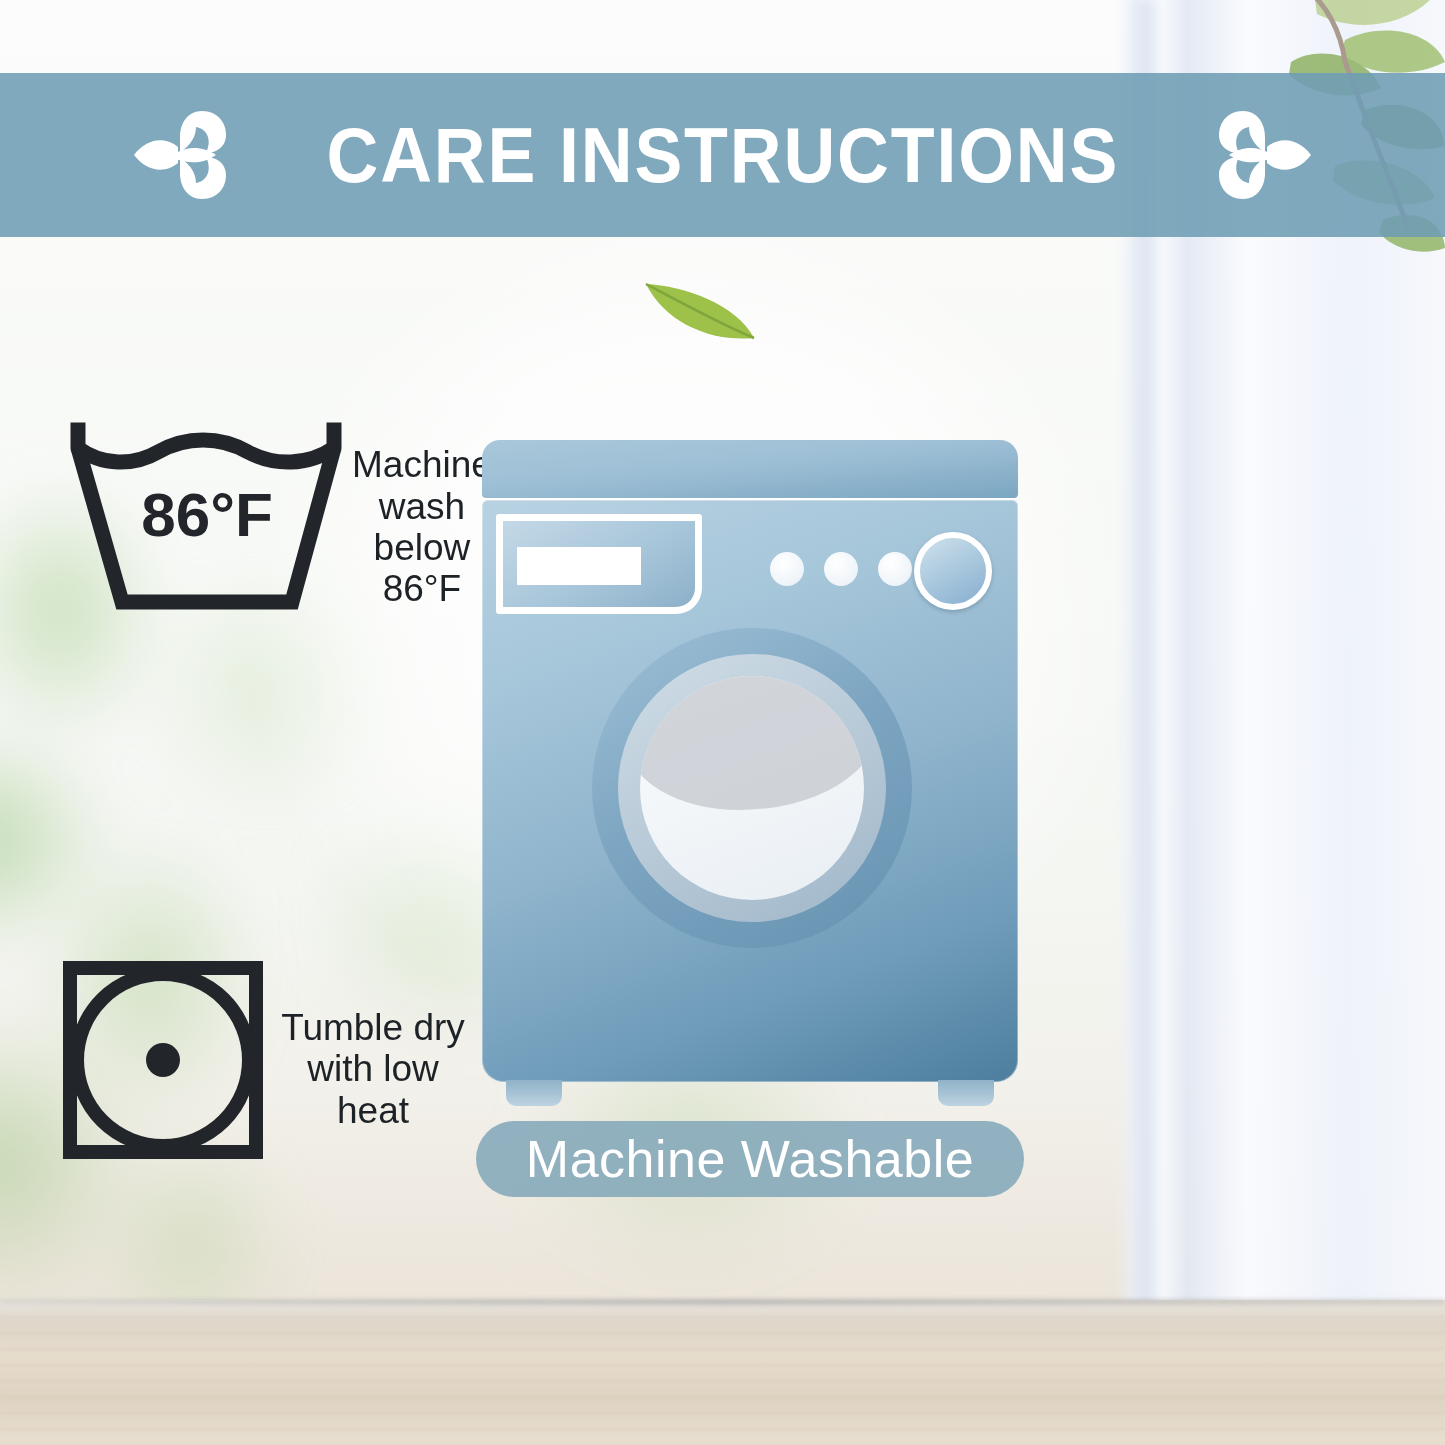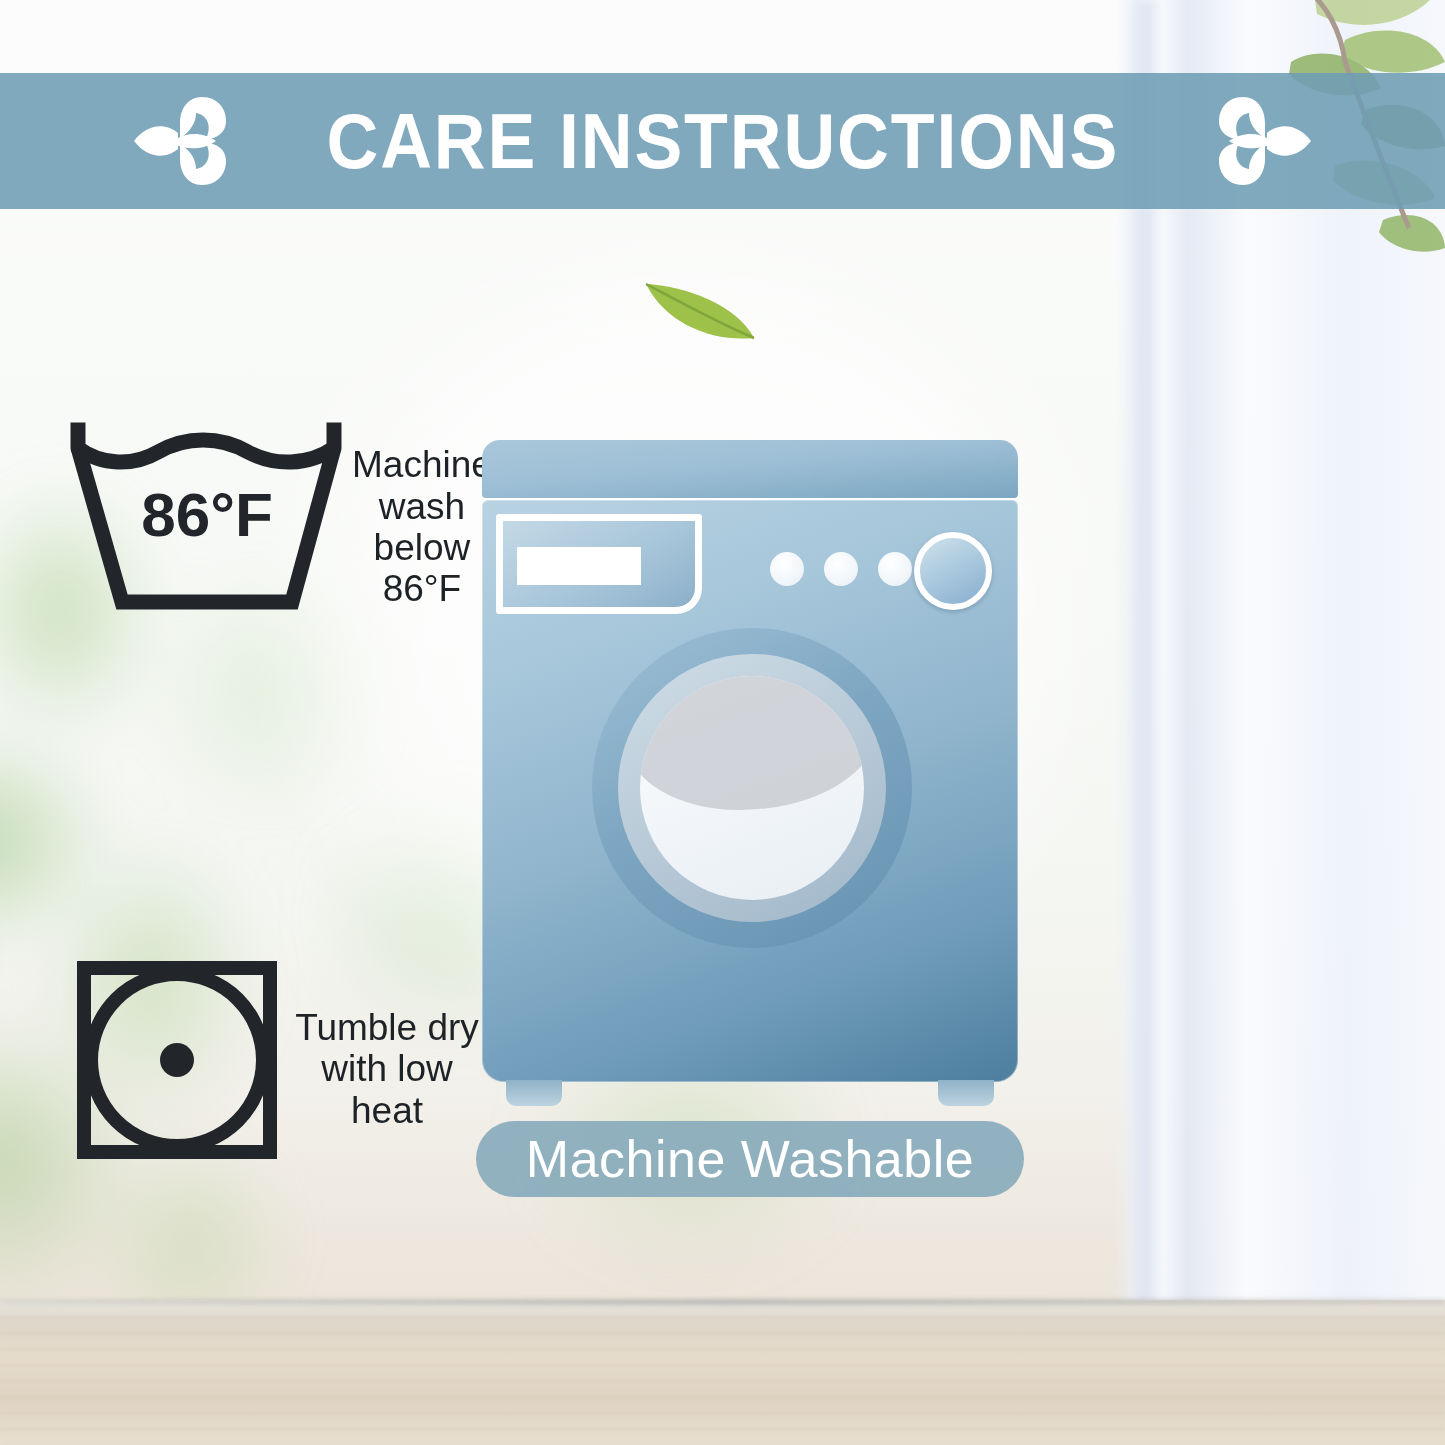--- a/index.html
+++ b/index.html
@@ -46,39 +46,39 @@
   .bg-wood-line{position:absolute;left:0;bottom:140px;width:1445px;height:6px;
     background:linear-gradient(90deg,rgba(190,190,188,.25),rgba(150,150,152,.5),rgba(175,172,168,.35));filter:blur(2px);}
   .bg-wood-grain{position:absolute;left:0;bottom:0;width:1445px;height:145px;
     background:repeating-linear-gradient(180deg,rgba(186,170,146,.13) 0px,rgba(186,170,146,.13) 2px,rgba(255,255,255,0) 2px,rgba(255,255,255,0) 16px);
     filter:blur(1px);}
 
   
   .foliage{position:absolute;right:0;top:-30px;width:250px;height:310px;}
 
   
-  .banner{position:absolute;left:0;top:73px;width:1445px;height:136px;
+  .banner{position:absolute;left:0;top:73px;width:1445px;height:164px;
     background:rgba(110,157,180,.88);display:flex;align-items:center;justify-content:center;}
   .banner-title{color:#ffffff;font-size:78px;letter-spacing:2px;font-weight:700;
     font-family:"Liberation Sans Narrow","Liberation Sans",sans-serif;transform:scaleX(.92);white-space:nowrap;}
   .fleur{width:118px;height:104px;flex:0 0 auto;}
   .banner-inner{display:flex;align-items:center;gap:48px;}
 
   
   .float-leaf{position:absolute;left:640px;top:272px;width:120px;height:80px;}
 
   
   .cell{position:absolute;display:flex;flex-direction:row;align-items:center;}
   .cell-sym{display:block;}
   .cell-label{margin-top:14px;text-align:center;color:#1d2226;font-size:37px;line-height:1.12;
     font-family:"Liberation Sans","DejaVu Sans",sans-serif;white-space:pre-line;}
 
   #cell-wash   {left:62px;  top:418px; width:420px;}
   #cell-bleach {left:1022px;top:418px; width:420px;}
-  #cell-dry    {left:62px;  top:960px; width:420px;}
+  #cell-dry    {left:48px;  top:960px; width:420px;}
   #cell-iron   {left:1022px;top:960px; width:420px;}
 
   
   .machine{position:absolute;left:470px;top:440px;width:560px;height:690px;}
   .wm-lid{position:absolute;left:12px;top:0;width:536px;height:58px;border-radius:18px 18px 4px 4px;
     background:linear-gradient(175deg,#a9c7da 0%,#9dbfd5 45%,#7ba6c1 100%);
     box-shadow:0 1px 0 rgba(255,255,255,.9);}
   .wm-body{position:absolute;left:12px;top:60px;width:536px;height:582px;border-radius:6px 6px 22px 22px;
     background:linear-gradient(160deg,#b8d2e2 0%,#a6c6da 25%,#8fb4cc 52%,#6f9cba 78%,#4d7e9e 100%);
     box-shadow:inset 0 0 0 1px rgba(255,255,255,.35);}

